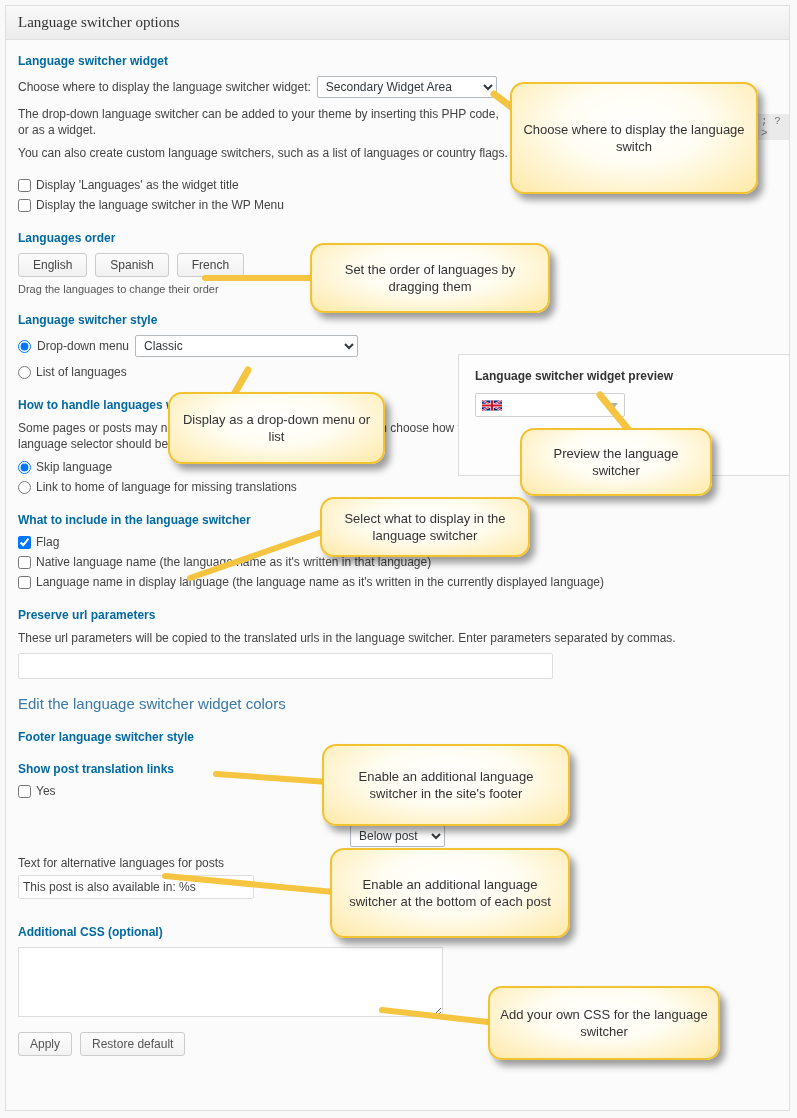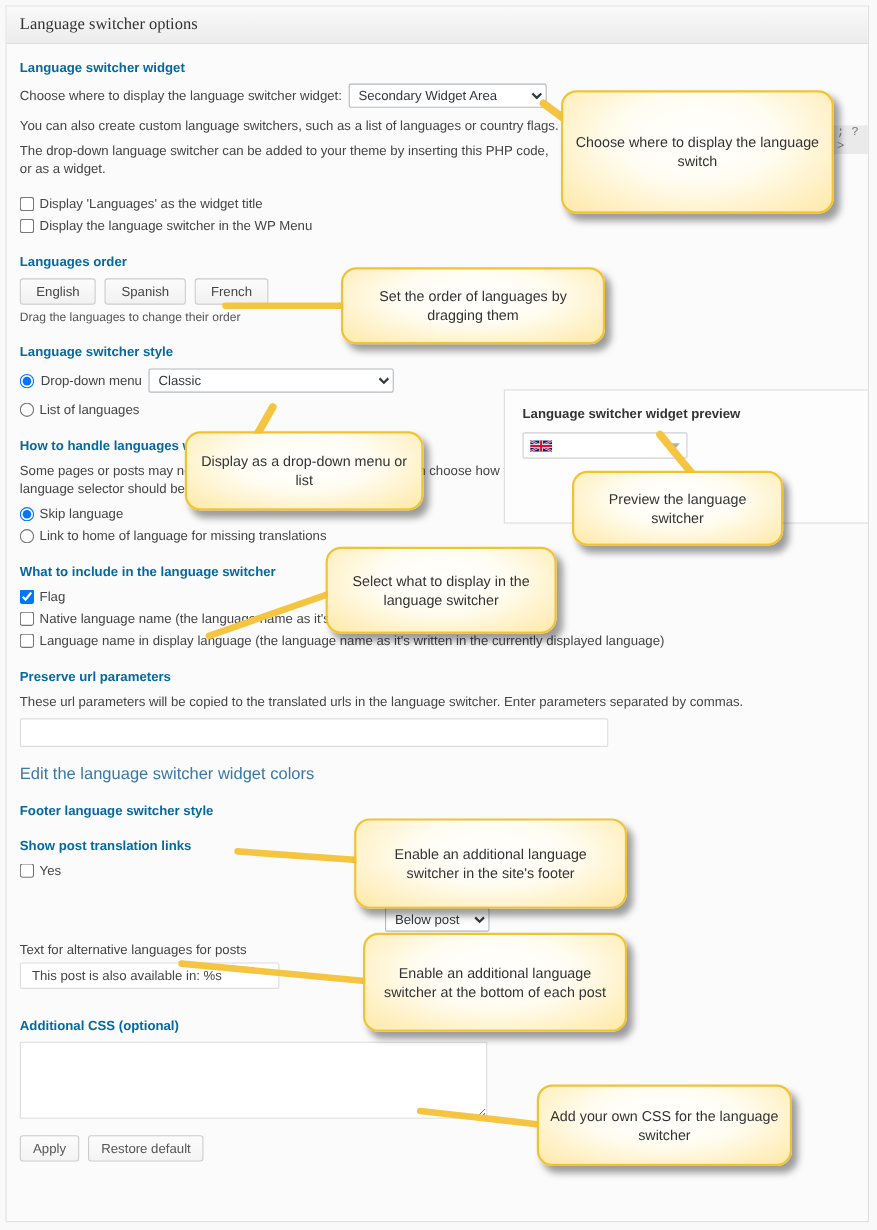--- a/index.html
+++ b/index.html
@@ -144,21 +144,21 @@
     width: 0; height: 0;
     border-left: 4px solid transparent;
     border-right: 4px solid transparent;
     border-top: 5px solid #b0b0b0;
   }
   .text-input {
     font-family: "Liberation Sans", sans-serif;
     font-size: 12px;
     border: 1px solid #ddd;
     background: #fff;
-    padding: 4px 10px;
+    padding: 4px 4px;
     box-sizing: border-box;
     color: #444;
     border-radius: 2px;
   }
   textarea.css-area {
     font-family: "Liberation Sans", sans-serif;
     font-size: 12px;
     border: 1px solid #ddd;
     background: #fff;
     width: 425px;
@@ -230,26 +230,26 @@
     
     <h3 class="section">Language switcher widget</h3>
 
     <div class="row-inline">
       <span>Choose where to display the language switcher widget:</span>
       <select class="wpselect" style="width:180px;">
         <option>Secondary Widget Area</option>
       </select>
     </div>
 
-    <p class="para">You can also create custom language switchers, such as a list of languages or country flags.</p>
-
     <p class="para">
       <span>The drop-down language switcher can be added to your theme by inserting this PHP code,</span><br>
       <span>or as a widget.</span>
     </p>
+
+    <p class="para">You can also create custom language switchers, such as a list of languages or country flags.</p>
 
     <div style="height:10px"></div>
 
     <div class="cb-row">
       <input type="checkbox" style="">
       <span>Display 'Languages' as the widget title</span>
     </div>
     <div class="cb-row">
       <input type="checkbox" style="">
       <span>Display the language switcher in the WP Menu</span>
@@ -385,19 +385,19 @@
 </svg>
 
 <div class="callout" style="left:510px; top:82px;  width:248px; height:112px;">Choose where to display the language switch</div>
 
 <div class="callout" style="left:310px; top:243px; width:240px; height:70px;">Set the order of languages by dragging them</div>
 
 <div class="callout" style="left:168px; top:392px; width:217px; height:72px;">Display as a drop-down menu or list</div>
 
 <div class="callout" style="left:520px; top:428px; width:192px; height:68px;">Preview the language switcher</div>
 
-<div class="callout" style="left:296px; top:497px; width:210px; height:79px;">Select what to display in the language switcher</div>
+<div class="callout" style="left:320px; top:497px; width:210px; height:60px;">Select what to display in the language switcher</div>
 
 <div class="callout" style="left:322px; top:744px; width:248px; height:82px;">Enable an additional language switcher in the site's footer</div>
 
 <div class="callout" style="left:330px; top:848px; width:240px; height:90px;">Enable an additional language switcher at the bottom of each post</div>
 
 <div class="callout" style="left:488px; top:986px; width:232px; height:74px;">Add your own CSS for the language switcher</div>
 
 </body></html>

